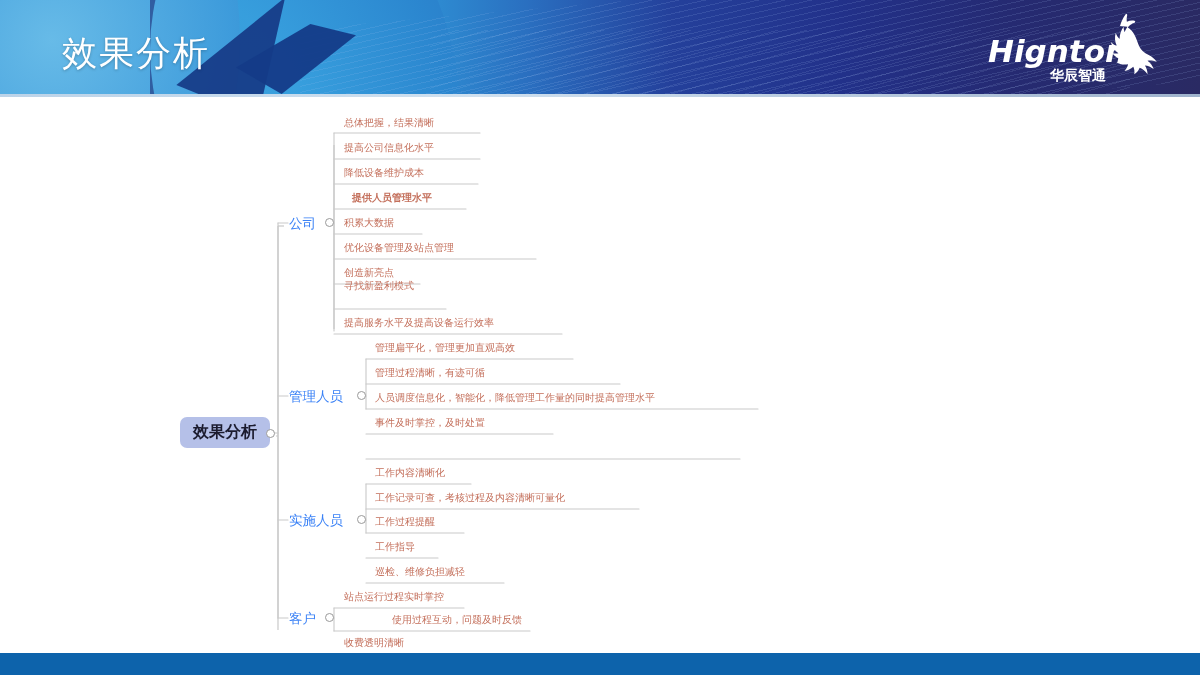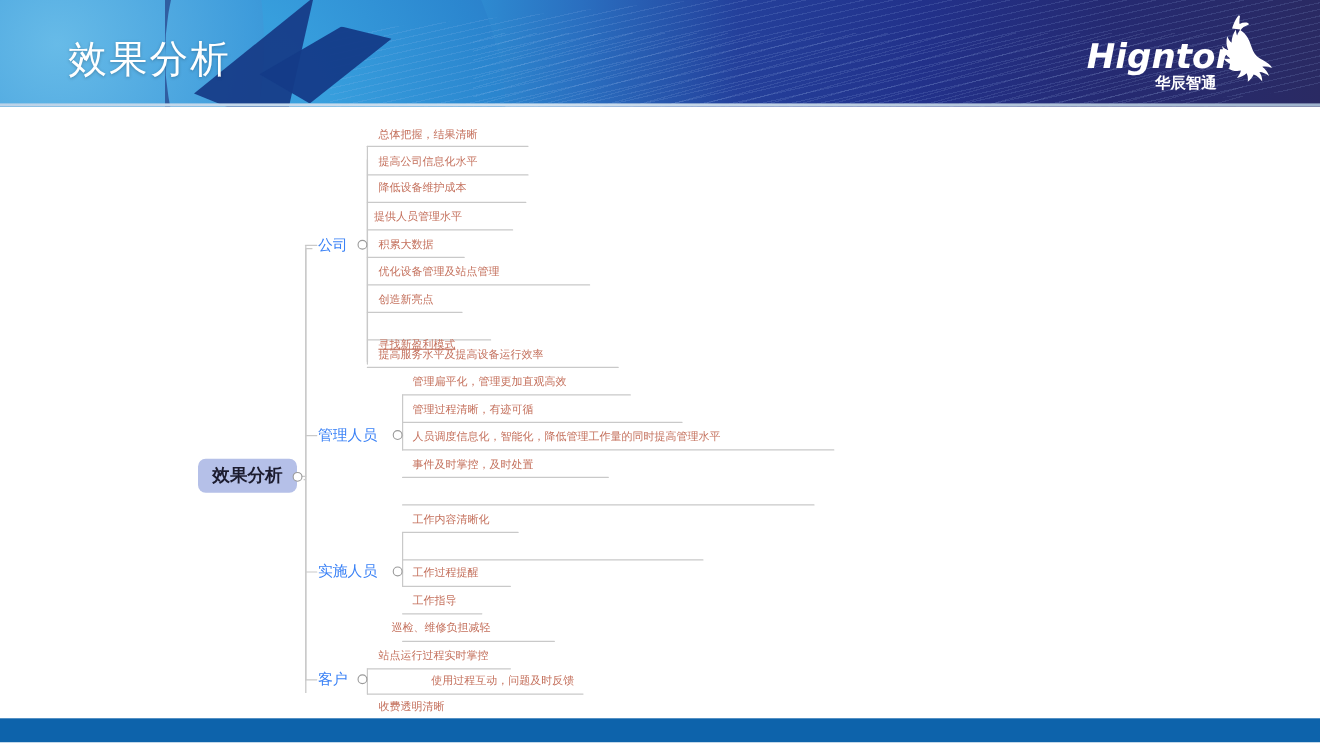--- a/index.html
+++ b/index.html
@@ -211,43 +211,44 @@
     </svg>
 
     <div class="root" style="left:180px; top:320px;">效果分析</div>
     <div class="node-dot" style="left:266px; top:332px;"></div>
 
     <div class="branch-label" style="left:289px; top:120px;">公司</div>
     <div class="node-dot" style="left:325px; top:121px;"></div>
 
     <div class="leaf" style="left:344px; top:21px;">总体把握，结果清晰</div>
     <div class="leaf" style="left:344px; top:46px;">提高公司信息化水平</div>
-    <div class="leaf" style="left:344px; top:71px;font-family:Liberation Mono, monospace;">降低设备维护成本</div>
-    <div class="leaf" style="left:340px; top:96px;">提供人员管理水平</div>
+    <div class="leaf" style="left:344px; top:71px;">降低设备维护成本</div>
+    <div class="leaf" style="left:352px; top:96px;font-weight:bold;">提供人员管理水平</div>
     <div class="leaf" style="left:344px; top:121px;">积累大数据</div>
     <div class="leaf" style="left:344px; top:146px;">优化设备管理及站点管理</div>
     <div class="leaf" style="left:344px; top:171px;">创造新亮点</div>
-    <div class="leaf" style="left:344px; top:212px;text-decoration:underline;">寻找新盈利模式</div>
+    <div class="leaf" style="left:344px; top:184px;">寻找新盈利模式</div>
     <div class="leaf" style="left:344px; top:221px;">提高服务水平及提高设备运行效率</div>
 
     <div class="branch-label" style="left:289px; top:293px;">管理人员</div>
     <div class="node-dot" style="left:357px; top:294px;"></div>
 
     <div class="leaf" style="left:375px; top:246px;">管理扁平化，管理更加直观高效</div>
     <div class="leaf" style="left:375px; top:271px;">管理过程清晰，有迹可循</div>
     <div class="leaf" style="left:375px; top:296px;">人员调度信息化，智能化，降低管理工作量的同时提高管理水平</div>
     <div class="leaf" style="left:375px; top:321px;">事件及时掌控，及时处置</div>
 
     <div class="branch-label" style="left:289px; top:417px;">实施人员</div>
     <div class="node-dot" style="left:357px; top:418px;"></div>
 
     <div class="leaf" style="left:375px; top:371px;">工作内容清晰化</div>
+    <div class="leaf" style="left:375px; top:396px;">工作记录可查，考核过程及内容清晰可量化</div>
     <div class="leaf" style="left:375px; top:420px;">工作过程提醒</div>
     <div class="leaf" style="left:375px; top:445px;">工作指导</div>
-    <div class="leaf" style="left:356px; top:470px;">巡检、维修负担减轻</div>
+    <div class="leaf" style="left:375px; top:470px;">巡检、维修负担减轻</div>
 
     <div class="branch-label" style="left:289px; top:515px;">客户</div>
     <div class="node-dot" style="left:325px; top:516px;"></div>
 
     <div class="leaf" style="left:344px; top:495px;">站点运行过程实时掌控</div>
     <div class="leaf" style="left:344px; top:518px;margin-left:48px;">使用过程互动，问题及时反馈</div>
     <div class="leaf" style="left:344px; top:541px;">收费透明清晰</div>
   </div>
 
   <div class="footer"></div>

